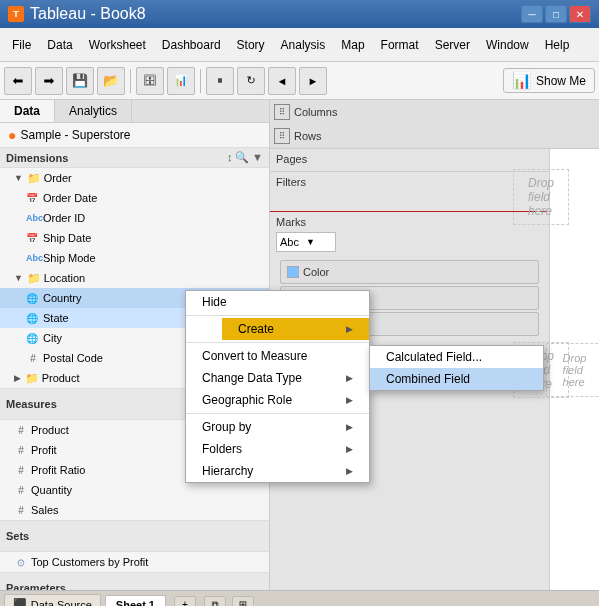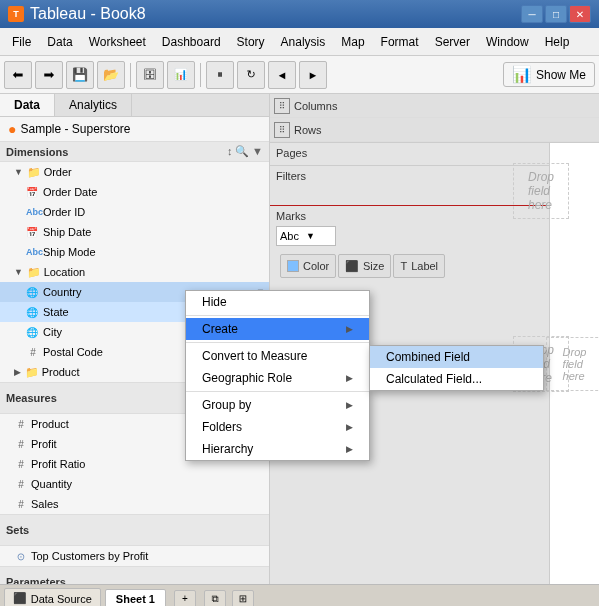--- a/index.html
+++ b/index.html
@@ -18,21 +18,21 @@
     #title-bar-left { display: flex; align-items: center; gap: 6px; }
     #title-bar-left .app-icon { width: 16px; height: 16px; background: #f97316; border-radius: 2px; display: flex; align-items: center; justify-content: center; font-size: 9px; color: white; font-weight: bold; }
     #title-text { font-size: 16px; color: white; }
     #title-bar-controls { display: flex; gap: 2px; }
     .title-btn { width: 22px; height: 18px; background: #5a8fc5; border: 1px solid #4a7ab5; border-radius: 2px; display: flex; align-items: center; justify-content: center; font-size: 10px; color: white; cursor: pointer; }
     .title-btn.close { background: #e05050; }
     .title-btn.maximize { background: #5a8fc5; }
 
     
     #menu-bar {
-      height: 28px;
+      height: 34px;
       background: #f0f0f0;
       display: flex;
       align-items: center;
       padding: 0 4px;
       border-bottom: 1px solid #ccc;
     }
     .menu-item { padding: 2px 8px; font-size: 12px; color: #000; cursor: pointer; white-space: nowrap; }
 
     
     #toolbar {
@@ -247,21 +247,21 @@
     }
     .ctx-item {
       padding: 4px 16px;
       cursor: pointer;
       display: flex;
       align-items: center;
       justify-content: space-between;
       color: #000;
     }
     .ctx-item.has-submenu::after { content: '▶'; font-size: 9px; color: #555; }
-    .ctx-item.highlighted-item { background: #3b82f6; }
+    .ctx-item.highlighted-item { background: #eab308; margin-left: 36px; }
     .ctx-sep { height: 1px; background: #ddd; margin: 2px 0; }
 
     
     #submenu {
       position: absolute;
       left: 369px;
       top: 345px;
       background: white;
       border: 1px solid #aaa;
       box-shadow: 2px 3px 8px rgba(0,0,0,0.3);
@@ -509,21 +509,21 @@
         </div>
 
         <div id="marks-section">
           <div id="marks-title">Marks</div>
           <div class="marks-type-row">
             <div class="marks-type-select">
               <span>Abc</span>
               <span style="margin-left:4px;font-size:9px;">▼</span>
             </div>
           </div>
-          <div style="padding: 4px; display:flex; flex-direction:row; gap:2px;">
+          <div style="padding: 4px; display:flex; flex-direction:column; gap:2px;">
             <div style="height:24px;background:#e0e0e0;border:1px solid #bbb;border-radius:2px;display:flex;align-items:center;padding:0 6px;font-size:11px;color:#333;cursor:pointer;">
               <span style="width:12px;height:12px;background:#7fbfff;border:1px solid #aaa;margin-right:4px;display:inline-block;"></span>Color
             </div>
             <div style="height:24px;background:#e0e0e0;border:1px solid #bbb;border-radius:2px;display:flex;align-items:center;padding:0 6px;font-size:11px;color:#333;cursor:pointer;">
               <span style="font-size:11px;margin-right:4px;">⬛</span>Size
             </div>
             <div style="height:24px;background:#e0e0e0;border:1px solid #bbb;border-radius:2px;display:flex;align-items:center;padding:0 6px;font-size:11px;color:#333;cursor:pointer;">
               <span style="font-size:11px;margin-right:4px;">T</span>Label
             </div>
           </div>
@@ -538,30 +538,31 @@
     </div>
   </div>
 </div>
 
 <div id="context-menu">
   <div class="ctx-item">Hide</div>
   <div class="ctx-sep"></div>
   <div class="ctx-item has-submenu highlighted-item">Create</div>
   <div class="ctx-sep"></div>
   <div class="ctx-item">Convert to Measure</div>
+  <div class="ctx-item has-submenu">Change Data Type</div>
   <div class="ctx-item has-submenu">Geographic Role</div>
   <div class="ctx-sep"></div>
   <div class="ctx-item has-submenu">Group by</div>
   <div class="ctx-item has-submenu">Folders</div>
   <div class="ctx-item has-submenu">Hierarchy</div>
 </div>
 
 <div id="submenu">
+  <div class="submenu-item">Calculated Field...</div>
   <div class="submenu-item highlighted">Combined Field</div>
-  <div class="submenu-item">Calculated Field...</div>
 </div>
 
 <div id="bottom-bar">
   <div id="data-source-tab">
     <span class="tab-icon">⬛</span>
     <span>Data Source</span>
   </div>
   <div id="sheet1-tab">Sheet 1</div>
   <div class="bottom-tab-btn" title="New worksheet">+</div>
   <div class="bottom-tab-btn">⧉</div>

